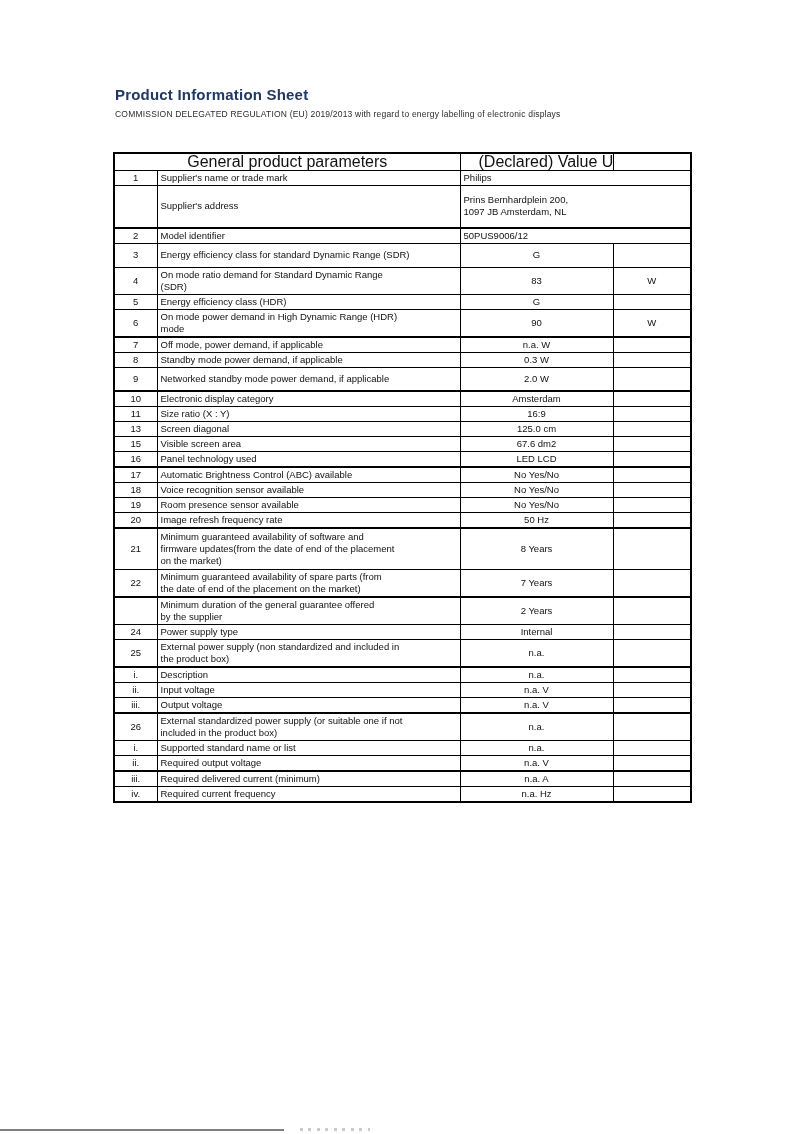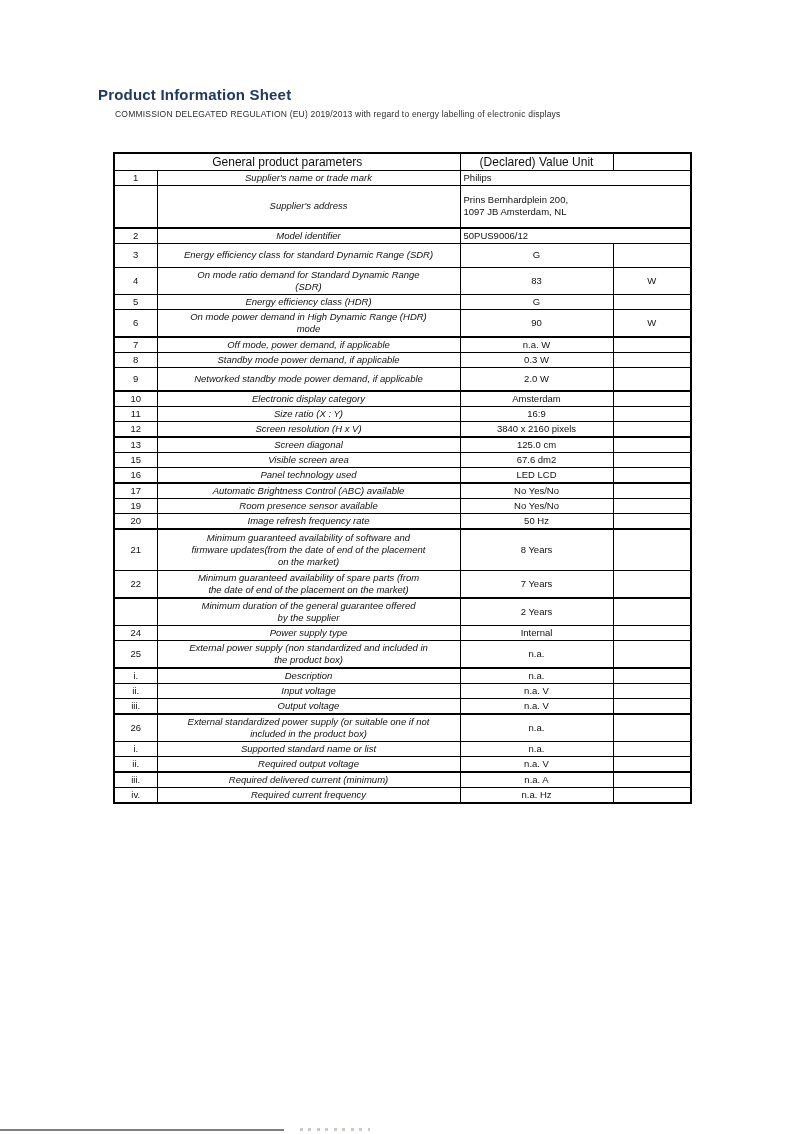--- a/index.html
+++ b/index.html
@@ -1,41 +1,41 @@
 <!DOCTYPE html>
 <html><head>
 <meta charset="utf-8">
 <style>
   html,body{margin:0;padding:0;background:#ffffff;}
   .page{
     position:relative;width:802px;height:1134px;background:#ffffff;
     overflow:hidden;font-family:"Liberation Sans",sans-serif;color:#1a1a1a;
   }
   .title{
-    position:absolute;left:98px;top:86px;
+    position:absolute;left:115px;top:86px;
     font-size:15px;font-weight:bold;color:#1f3864;letter-spacing:.2px;
   }
   .subtitle{
     position:absolute;left:115px;top:109px;
     font-size:8.5px;color:#2b2b2b;letter-spacing:.2px;white-space:nowrap;text-align:center;
   }
   table.product{
     position:absolute;left:113px;top:152px;width:577px;
     border-collapse:collapse;table-layout:fixed;
     font-size:9.5px;line-height:12px;color:#111;
   }
   table.product td{
     border:1px solid #000;padding:1px 3px;vertical-align:middle;
     overflow:hidden;
   }
   table.product{border:2px solid #000;}
-  tr.hdr td{height:16px;font-size:12px;text-align:center;padding:0 18px;}
+  tr.hdr td{height:16px;font-size:16px;text-align:center;padding:0 18px;}
   td.hdr-val{white-space:nowrap;font-size:11.5px;}
   td.c-num{text-align:center;padding:1px 1px;}
-  td.c-param{text-align:center;white-space:pre-line;font-style:italic;}
+  td.c-param{text-align:left;white-space:pre-line;}
   td.c-val{text-align:center;white-space:pre-line;}
   td.c-unit{text-align:center;}
   tr.left-val td.c-val{text-align:left;margin-left:10px;}
   tr{height:13px;}
   tr.r16{height:16px;} tr.r24{height:24px;} tr.r25{height:25px;}
   tr.r41{height:41px;} tr.r42{height:42px;}
   tr.thick td{border-bottom-width:2px;}
   .footer-bar{
     position:absolute;left:0;top:1129px;width:284px;height:2px;background:#7f7f7f;
   }
@@ -132,26 +132,20 @@
         <td class="c-param">Electronic display category</td>
         <td class="c-val">Amsterdam</td>
         <td class="c-unit"></td>
       </tr>
       <tr>
         <td class="c-num">11</td>
         <td class="c-param">Size ratio (X : Y)</td>
         <td class="c-val">16:9</td>
         <td class="c-unit"></td>
       </tr>
-      <tr class="thick">
-        <td class="c-num">12</td>
-        <td class="c-param">Screen resolution (H x V)</td>
-        <td class="c-val">3840 x 2160 pixels</td>
-        <td class="c-unit"></td>
-      </tr>
       <tr>
         <td class="c-num">13</td>
         <td class="c-param">Screen diagonal</td>
         <td class="c-val">125.0 cm</td>
         <td class="c-unit"></td>
       </tr>
       <tr>
         <td class="c-num">15</td>
         <td class="c-param">Visible screen area</td>
         <td class="c-val">67.6 dm2</td>
@@ -159,20 +153,26 @@
       </tr>
       <tr class="thick">
         <td class="c-num">16</td>
         <td class="c-param">Panel technology used</td>
         <td class="c-val">LED LCD</td>
         <td class="c-unit"></td>
       </tr>
       <tr>
         <td class="c-num">17</td>
         <td class="c-param">Automatic Brightness Control (ABC) available</td>
+        <td class="c-val">No Yes/No</td>
+        <td class="c-unit"></td>
+      </tr>
+      <tr>
+        <td class="c-num">18</td>
+        <td class="c-param">Voice recognition sensor available</td>
         <td class="c-val">No Yes/No</td>
         <td class="c-unit"></td>
       </tr>
       <tr>
         <td class="c-num">19</td>
         <td class="c-param">Room presence sensor available</td>
         <td class="c-val">No Yes/No</td>
         <td class="c-unit"></td>
       </tr>
       <tr class="thick">

